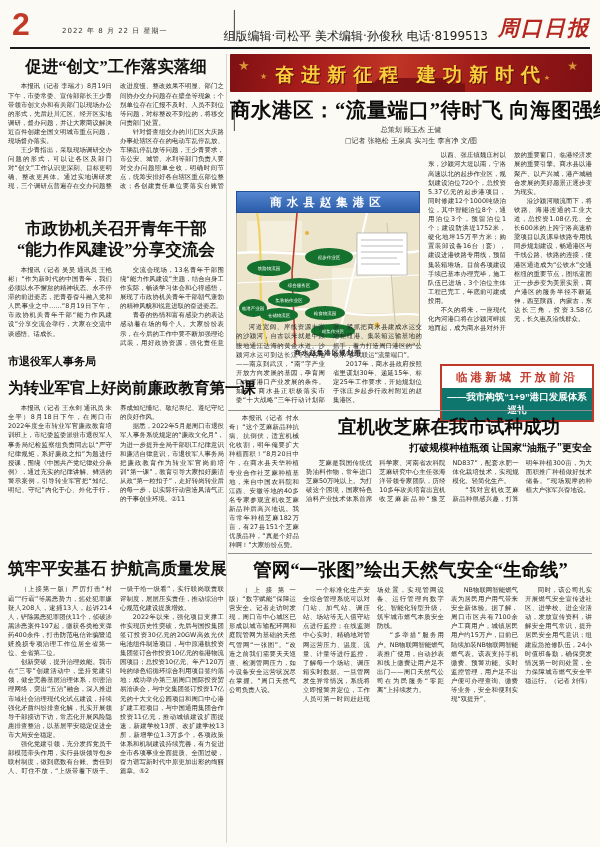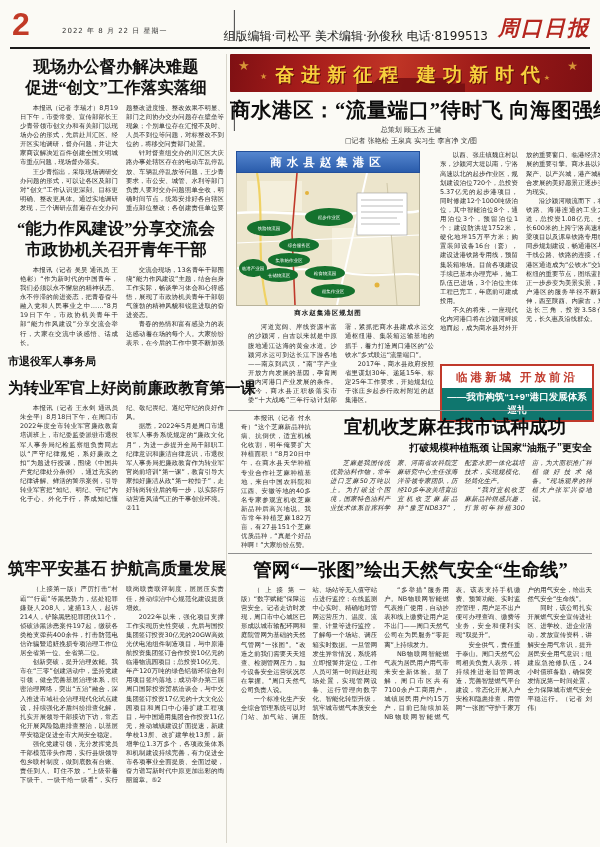--- a/index.html
+++ b/index.html
@@ -9,24 +9,24 @@
   .hdr{position:absolute;left:10px;right:10px;top:8px;height:38px;}
   .pagenum{position:absolute;left:2px;top:-2px;font:900 32px "Liberation Sans",sans-serif;color:#c23a27;}
   .hdr-date{position:absolute;left:52px;top:18px;font-size:7px;color:#333;letter-spacing:1px;}
   .section-wrap{position:absolute;left:50%;top:2px;transform:translateX(-50%);display:flex;align-items:flex-start;gap:14px;flex-direction:column;}
   .vbar{width:1px;height:30px;background:#444;}
   .section-title{font:700 25px "Liberation Serif",serif;color:#111;letter-spacing:22px;padding-left:10px;white-space:nowrap;}
   .editors{position:absolute;right:102px;top:20px;font-size:12px;color:#222;white-space:nowrap;}
   .masthead{position:absolute;right:0;top:6px;font:900 italic 21px "Liberation Serif",serif;color:#b5261e;letter-spacing:2px;}
   .hdr-rule{position:absolute;left:10px;right:10px;top:47px;height:2px;background:#1b1b1b;}
   
-  .body-txt{font-size:6.4px;line-height:1.42;text-align:justify;color:#2b2b2b;overflow:hidden;margin-left:12px;}
+  .body-txt{font-size:6.4px;line-height:1.42;text-align:justify;color:#2b2b2b;overflow:hidden;}
   .body-txt p{margin:0;text-indent:2em;}
   .cols2{column-count:2;column-gap:8px;}
-  .cols4{column-count:4;column-gap:7px;font-style:italic;}
+  .cols4{column-count:4;column-gap:7px;}
   .cols5{column-count:5;column-gap:7px;}
   
   .art{position:absolute;left:8px;width:216px;}
   .lt-title{font:700 16.5px "Liberation Serif",serif;text-align:center;line-height:1.3;color:#111;}
   .kicker{font:700 11px "Liberation Sans",sans-serif;color:#111;margin-bottom:9px;}
   
   .main{position:absolute;left:230px;top:54px;width:362px;}
   .banner{position:relative;height:38px;border-radius:1px;overflow:hidden;
           background:linear-gradient(100deg,#7e1013 0%,#a81d1b 22%,#c03526 45%,#9c1a18 70%,#7e1013 100%);}
   .banner-text{position:absolute;left:0;right:0;top:8px;text-align:center;
@@ -34,21 +34,21 @@
                text-shadow:1px 1px 0 #5f0b0b;}
   .star{position:absolute;color:#f2c043;opacity:.75;}
   .silhouette{position:absolute;left:35%;bottom:0;width:30%;height:14px;background:#6e0d10;opacity:.8;
               clip-path:polygon(0 100%,0 40%,15% 40%,20% 0,80% 0,85% 40%,100% 40%,100% 100%);}
   .main-headline{margin-top:4px;text-align:center;font:900 20.5px "Liberation Serif",serif;color:#0d0d0d;letter-spacing:.5px;white-space:nowrap;}
   .byline{margin-top:1px;text-align:center;font-size:7px;color:#333;line-height:1.6;}
   .content-row{position:relative;height:258px;margin-top:4px;}
   
   .mapbox{position:absolute;left:6px;top:0;width:184px;}
   .map-titlebar{height:20px;background:linear-gradient(180deg,#5586cf,#2a5cab);display:flex;align-items:center;justify-content:center;
-                color:#fff;font:700 11.5px "Liberation Sans",sans-serif;letter-spacing:5px;border:1px solid #24509a;}
+                color:#fff;font:700 11.5px "Liberation Sans",sans-serif;letter-spacing:5px;border:1px solid #24509a;margin-top:40px;}
   .map-canvas{display:block;border:1px solid #b9b39a;border-top:none;}
   .map-caption{margin-top:3px;text-align:center;font:700 6.5px "Liberation Sans",sans-serif;color:#222;letter-spacing:1px;}
   .below-map{position:absolute;left:6px;top:172px;width:186px;height:86px;}
   .right-cols{position:absolute;left:198px;top:0;width:164px;height:208px;}
   
   .promo{position:absolute;left:210px;top:213px;width:150px;border:2px solid #c0392b;background:#fff;}
   .promo-l1{padding:4px 2px 3px;text-align:center;font:900 11.5px "Liberation Serif",serif;color:#c0392b;letter-spacing:3px;}
   .promo-l2{background:#0f766e;color:#fff;text-align:center;font:700 9.5px "Liberation Sans",sans-serif;padding:3px 1px;}
   
   .rule-h{position:absolute;left:228px;right:8px;height:1px;background:#8f8f8f;}
@@ -78,32 +78,31 @@
       <div class="section-title">要 闻</div>
       <div class="vbar"></div>
     </div>
     <div class="editors">组版编辑·司松平  美术编辑·孙俊秋  电话·8199513</div>
     <div class="masthead">周口日报</div>
   </div>
   <div class="hdr-rule"></div>
   <div class="vrule"></div>
 
   <div class="art" style="top:56px;height:156px;">
-    <div class="lt-title">现场办公督办解决难题</div>
     <div class="lt-title">促进“创文”工作落实落细</div>
     <div class="body-txt cols2" style="height:110px;margin-top:5px;">
         <p>本报讯（记者 李瑞才）8月19日下午，市委常委、宣传部部长王少青带领市创文办和有关部门以现场办公的形式，先后赴川汇区、经开区实地调研，督办问题，并让大家商议解决近百件创建全国文明城市重点问题，现场督办落实。</p>
         <p>王少青指出，采取现场调研交办问题的形式，可以让各区及部门对“创文”工作认识更深刻、目标更明确、整改更具体。通过实地调研发现，三个调研点普遍存在交办问题整改进度慢、整改效果不明显、部门之间协办交办问题存在壁垒等现象；个别单位存在汇报不及时、人员不到位等问题，对标整改不到位的，将移交问责部门处置。</p>
         <p>针对督查组交办的川汇区大庆路办事处辖区存在的电动车乱停乱放、车辆乱停乱放等问题，王少青要求，市公安、城管、水利等部门负责人要对交办问题照单全收，明确时间节点，统筹安排好各自辖区重点部位整改；各创建责任单位要落实台账管理、对账销号，真抓实改，把工作做到实处，确保按时保质完成各项创建任务，高质量完成各类资料上报等“创文”工作。④6</p>
       </div>
   </div>
 
   <div class="art" style="top:218px;height:134px;">
+    <div class="lt-title">市政协机关召开青年干部</div>
     <div class="lt-title">“能力作风建设”分享交流会</div>
-    <div class="lt-title">市政协机关召开青年干部</div>
     <div class="body-txt cols2" style="height:84px;margin-top:5px;">
         <p>本报讯（记者 吴昊 通讯员 王艳彬）“作为新时代的中国青年，我们必须以永不懈怠的精神状态、永不停滞的前进姿态，把青春奋斗融入党和人民事业之中……”8月19日下午，市政协机关青年干部“能力作风建设”分享交流会举行，大家在交流中谈感悟、话成长。</p>
         <p>交流会现场，13名青年干部围绕“能力作风建设”主题，结合自身工作实际，畅谈学习体会和心得感悟，展现了市政协机关青年干部朝气蓬勃的精神风貌和锐意进取的奋进姿态。</p>
         <p>青春的热情和富有感染力的表达感动着在场的每个人。大家纷纷表示，在今后的工作中要不断加强理论武装，用好政协资源，强化责任意识，提升个人能力，真正把学习交流成果转化为推进工作的实际行动；要甘做螺丝钉、争当排头兵，把工作当事业、把岗位当舞台，在本职岗位不松懈、不停步，用心做好每一件小事，把个人融入集体之中，凝聚起推动政协事业高质量发展的强大合力，以优异成绩迎接党的二十大胜利召开。②16</p>
       </div>
   </div>
 
   <div class="art" style="top:354px;height:200px;">
     <div class="kicker">市退役军人事务局</div>
     <div class="lt-title" style="font-size:15.5px;text-align:left;white-space:nowrap;">为转业军官上好岗前廉政教育第一课</div>
@@ -220,18 +219,17 @@
 
   <div class="rule-h" style="top:553px;"></div>
 
   <div class="gas">
     <div class="gas-h">管网“一张图”绘出天然气安全“生命线”</div>
     <div class="gas-body body-txt cols5">
         <p>（上接第一版）“数字赋能”保障运营安全。记者走访时发现，周口市中心城区已形成以城市输配环网和庭院管网为基础的天然气管网“一张图”。“改造之前我们需要天天巡查、检测管网压力，如今设备安全运营状况尽在掌握。”周口天然气公司负责人说。</p>
         <p>一个标准化生产安全综合管理系统可以对门站、加气站、调压站、场站等无人值守站点进行监控；在线监测中心实时、精确地对管网运营压力、温度、流量、计量等进行监控，了解每一个场站、调压箱实时数据。一旦管网发生异常情况，系统将立即报警并定位，工作人员可第一时间赶赴现场处置，实现管网设备、运行管理向数字化、智能化转型升级，筑牢城市燃气本质安全防线。</p>
         <p>“多举措”服务用户。NB物联网智能燃气表推广使用，自动抄表和线上缴费让用户足不出门——周口天然气公司在为民服务“零距离”上持续发力。</p>
         <p>NB物联网智能燃气表为居民用户用气带来安全新体验。据了解，周口市区共有7100余户工商用户，城镇居民用户约15万户，目前已陆续加装NB物联网智能燃气表。该表支持手机缴费、预警功能、实时监控管理，用户足不出户便可办理查询、缴费等业务，安全和便利实现“双提升”。</p>
-        <p>安全供气，责任重于泰山。周口天然气公司相关负责人表示，将持续推进老旧管网改造，完善智慧燃气平台建设，常态化开展入户安检和隐患排查，用管网“一张图”守护千家万户的用气安全，绘出天然气安全“生命线”。</p>
         <p>同时，该公司扎实开展燃气安全宣传进社区、进学校、进企业活动，发放宣传资料，讲解安全用气常识，提升居民安全用气意识；组建应急抢修队伍，24小时值班备勤，确保突发情况第一时间处置，全力保障城市燃气安全平稳运行。（记者 刘伟）</p>
       </div>
   </div>
 
 </div>
 
 </body></html>

